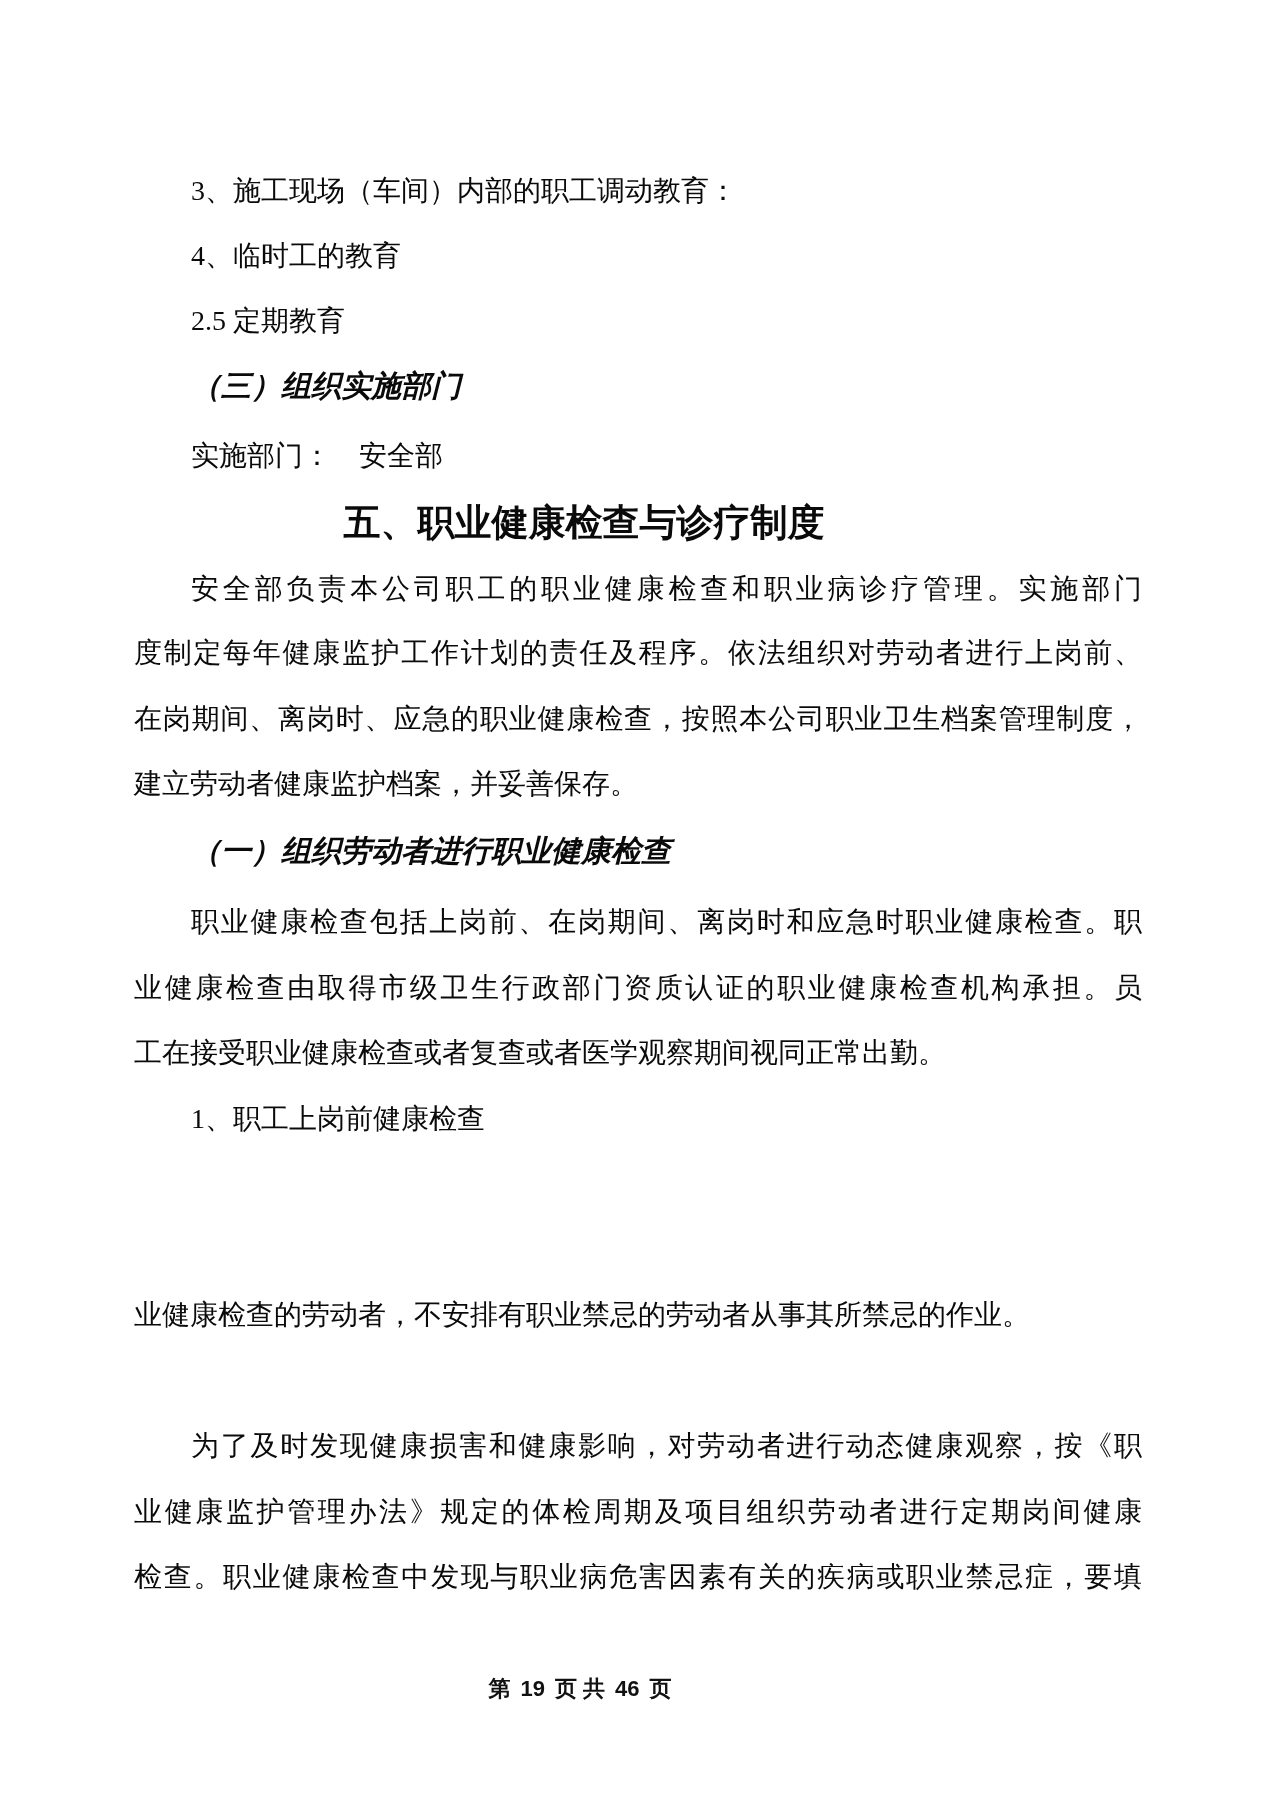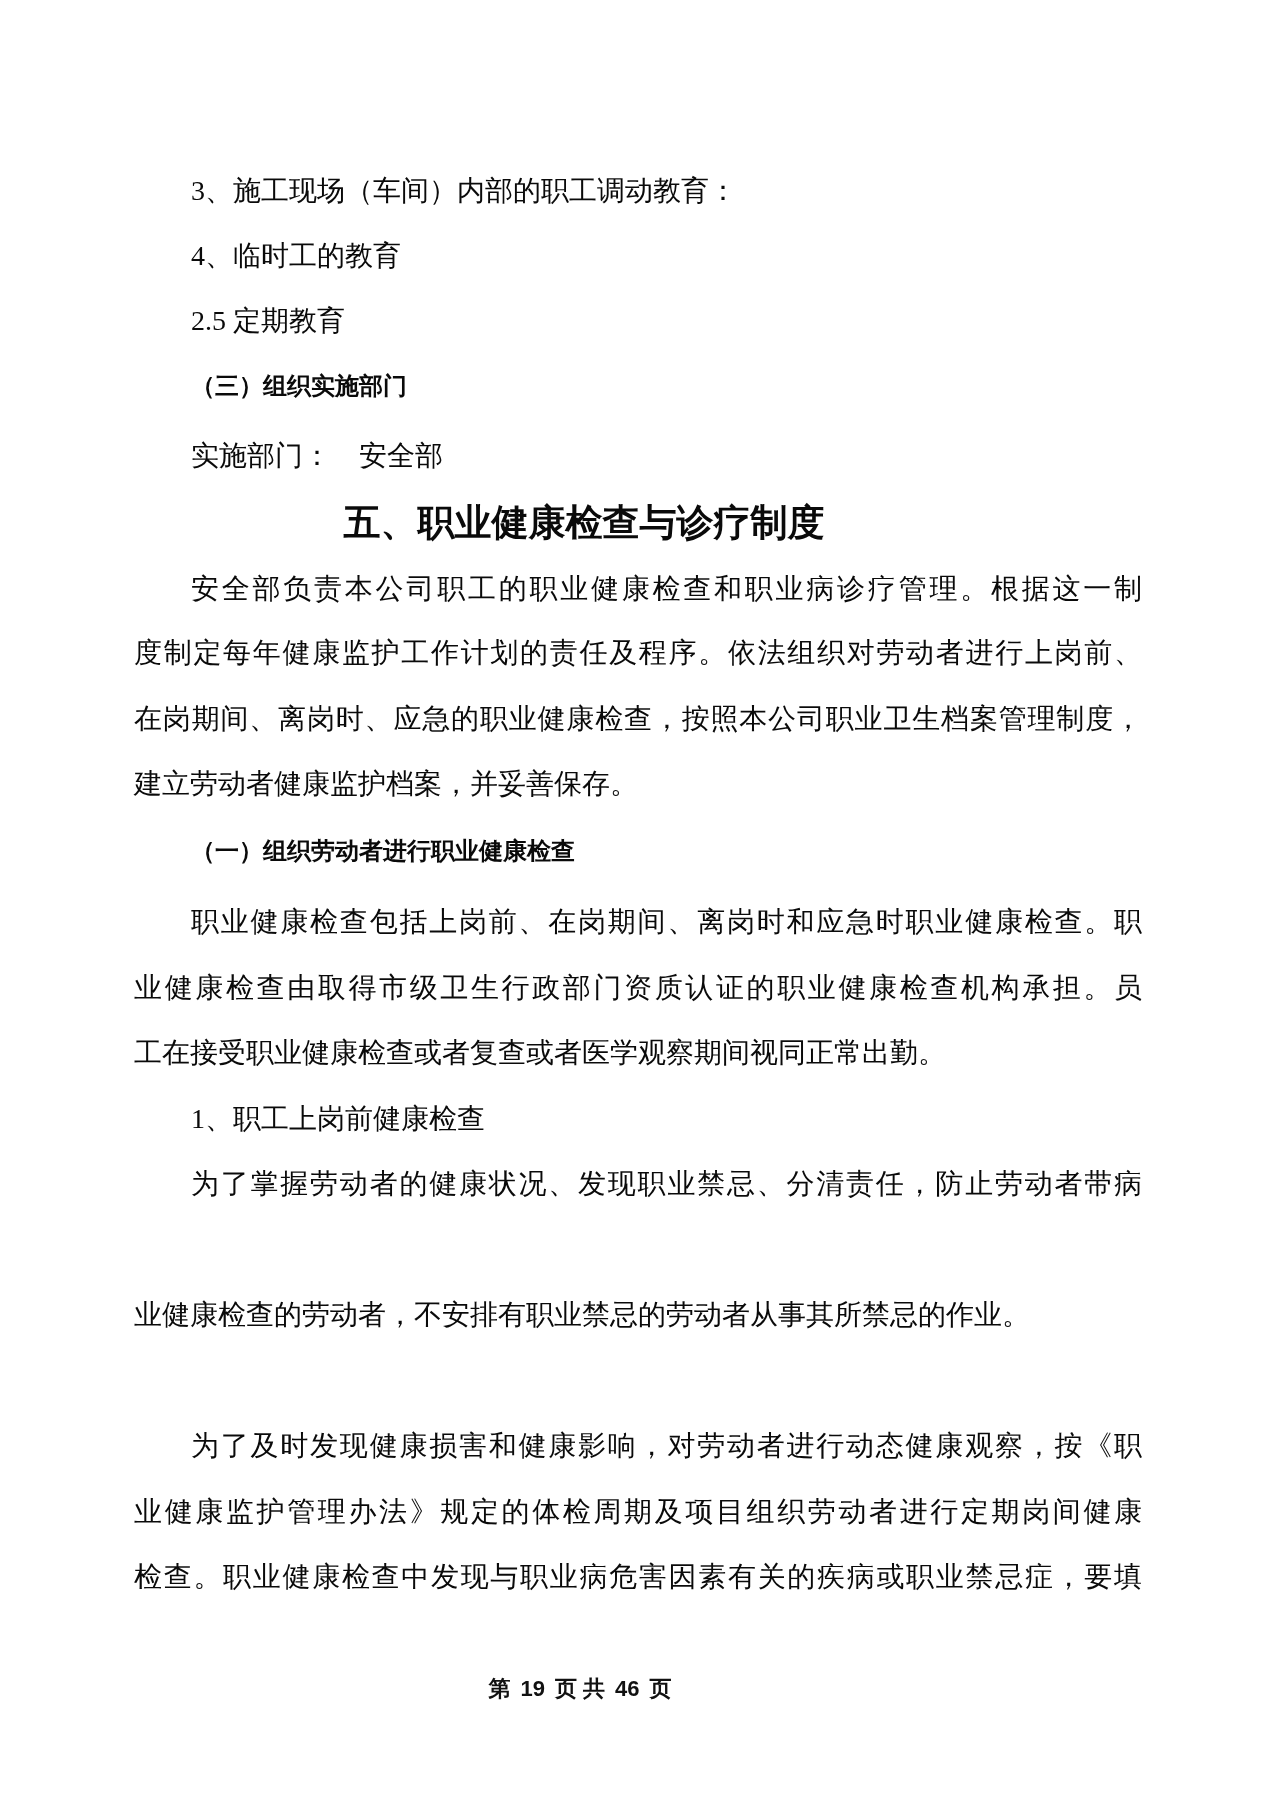--- a/index.html
+++ b/index.html
@@ -19,21 +19,21 @@
     font-size:28px;
     line-height:40px;
     color:#0a0a0a;
   }
   .indent{ text-indent:57px; }
   .just{ text-align:justify; text-align-last:justify; }
   .hei{
     font-family:"Liberation Sans","DejaVu Sans",sans-serif;
     font-weight:700;
   }
-  .h2{ font-size:24px; }
+  .h2{ font-size:30px;font-style:italic; }
   .chapter{
     position:absolute;
     left:0; top:498px;
     width:1168px;
     text-align:center;
     font-size:37px;
     line-height:50px;
   }
   .footer{
     position:absolute;
@@ -55,34 +55,33 @@
 
   <div class="ln indent" style="top:171px">3、施工现场（车间）内部的职工调动教育：</div>
   <div class="ln indent" style="top:236px">4、临时工的教育</div>
   <div class="ln indent" style="top:301px">2.5 定期教育</div>
 
   <div class="ln indent hei h2" style="top:366px">（三）组织实施部门</div>
   <div class="ln indent" style="top:436px">实施部门：　安全部</div>
 
   <div class="chapter hei">五、职业健康检查与诊疗制度</div>
 
-  <div class="ln indent just" style="top:569px">安全部负责本公司职工的职业健康检查和职业病诊疗管理。根据这一制</div>
+  <div class="ln indent just" style="top:569px">安全部负责本公司职工的职业健康检查和职业病诊疗管理。实施部门</div>
   <div class="ln just" style="top:633px">度制定每年健康监护工作计划的责任及程序。依法组织对劳动者进行上岗前、</div>
   <div class="ln just" style="top:699px">在岗期间、离岗时、应急的职业健康检查，按照本公司职业卫生档案管理制度，</div>
   <div class="ln" style="top:764px">建立劳动者健康监护档案，并妥善保存。</div>
 
   <div class="ln indent hei h2" style="top:831px">（一）组织劳动者进行职业健康检查</div>
 
   <div class="ln indent just" style="top:902px">职业健康检查包括上岗前、在岗期间、离岗时和应急时职业健康检查。职</div>
   <div class="ln just" style="top:968px">业健康检查由取得市级卫生行政部门资质认证的职业健康检查机构承担。员</div>
   <div class="ln" style="top:1033px">工在接受职业健康检查或者复查或者医学观察期间视同正常出勤。</div>
 
   <div class="ln indent" style="top:1099px">1、职工上岗前健康检查</div>
 
-  <div class="ln indent just" style="top:1164px">为了掌握劳动者的健康状况、发现职业禁忌、分清责任，防止劳动者带病</div>
   <div class="ln" style="top:1295px">业健康检查的劳动者，不安排有职业禁忌的劳动者从事其所禁忌的作业。</div>
 
 
   <div class="ln indent just" style="top:1426px">为了及时发现健康损害和健康影响，对劳动者进行动态健康观察，按《职</div>
   <div class="ln just" style="top:1492px">业健康监护管理办法》规定的体检周期及项目组织劳动者进行定期岗间健康</div>
   <div class="ln just" style="top:1557px">检查。职业健康检查中发现与职业病危害因素有关的疾病或职业禁忌症，要填</div>
 
   <div class="footer">
     <span>第</span><span>19</span><span>页 共</span><span>46</span><span>页</span>
   </div>

